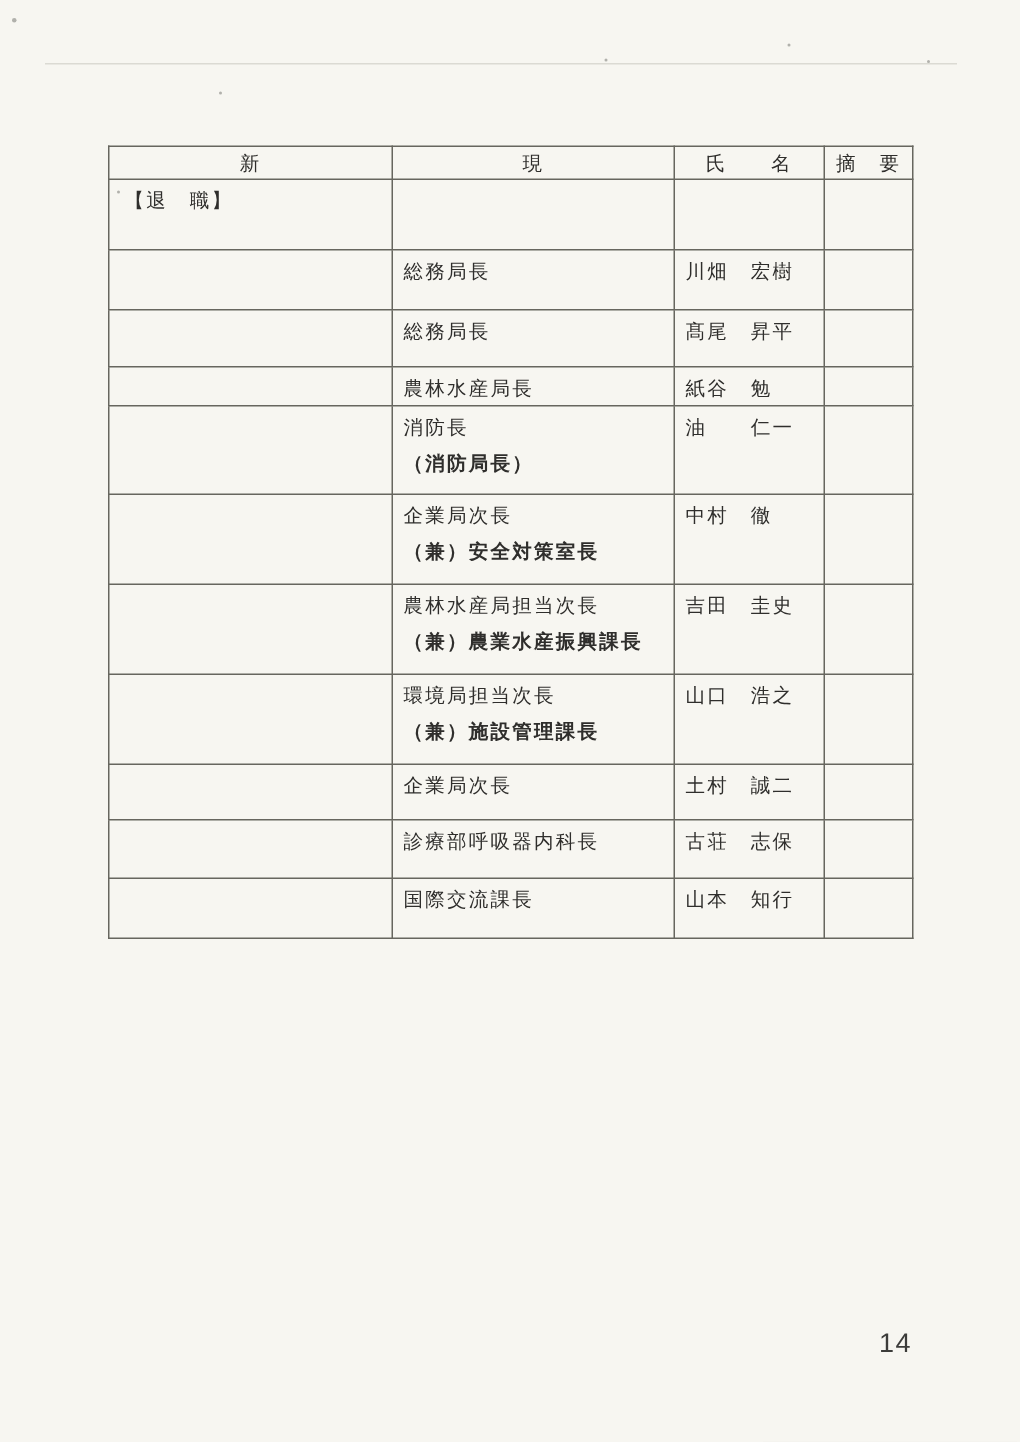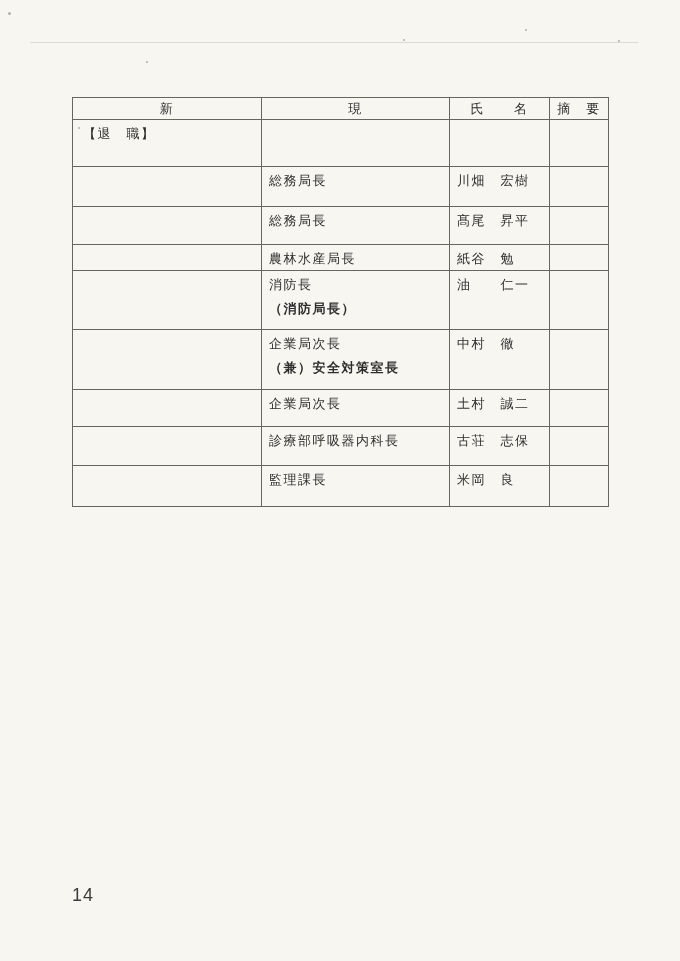--- a/index.html
+++ b/index.html
@@ -32,21 +32,21 @@
     height:21px; text-align:center; vertical-align:middle;
     padding:2px 0 1px 0;
   }
   .doc td { padding:6px 4px 0 7px; }
   .doc td.c-new { padding-left:10px; }
   .cur-sub { margin-top:8px; min-height:15px;font-weight:bold; }
   .cell-line { line-height:16px; white-space:nowrap; }
 
   .page-number {
     position:absolute; left:72px; top:885px; width:536px;
-    text-align:left;
+    text-align:right;
     font-family:"Liberation Sans","DejaVu Sans",sans-serif;
     font-size:18px; letter-spacing:1px; color:#3c3c3a;
   }
 </style>
 </head>
 <body>
 
 <div class="page">
 
   <div class="streak" style="left:30px; top:42px; width:608px; height:1px;"></div>
@@ -125,47 +125,69 @@
       <td class="c-new"></td>
       <td>
             <div class="cell-line">企業局次長</div>
             <div class="cell-line cur-sub">（兼）安全対策室長</div>
           </td>
       <td>
             <div class="cell-line">中村　徹</div>
           </td>
       <td></td>
     </tr>
+    <tr style="height:60px">
+      <td class="c-new"></td>
+      <td>
+            <div class="cell-line">農林水産局担当次長</div>
+            <div class="cell-line cur-sub">（兼）農業水産振興課長</div>
+          </td>
+      <td>
+            <div class="cell-line">吉田　圭史</div>
+          </td>
+      <td></td>
+    </tr>
+    <tr style="height:60px">
+      <td class="c-new"></td>
+      <td>
+            <div class="cell-line">環境局担当次長</div>
+            <div class="cell-line cur-sub">（兼）施設管理課長</div>
+          </td>
+      <td>
+            <div class="cell-line">山口　浩之</div>
+          </td>
+      <td></td>
+    </tr>
     <tr style="height:37px">
       <td class="c-new"></td>
       <td>
             <div class="cell-line">企業局次長</div>
           </td>
       <td>
             <div class="cell-line">土村　誠二</div>
           </td>
       <td></td>
     </tr>
     <tr style="height:39px">
       <td class="c-new"></td>
       <td>
             <div class="cell-line">診療部呼吸器内科長</div>
           </td>
       <td>
             <div class="cell-line">古荘　志保</div>
           </td>
       <td></td>
     </tr>
-    <tr style="height:41px">
+    <tr style="height:40px">
       <td class="c-new"></td>
       <td>
-            <div class="cell-line">監理課長</div>
+            <div class="cell-line">国際交流課長</div>
           </td>
       <td>
-            <div class="cell-line">米岡　良</div>
+            <div class="cell-line">山本　知行</div>
           </td>
       <td></td>
     </tr>
   </tbody>
     </table>
 
   <div class="page-number">14</div>
 
 </div>
 

